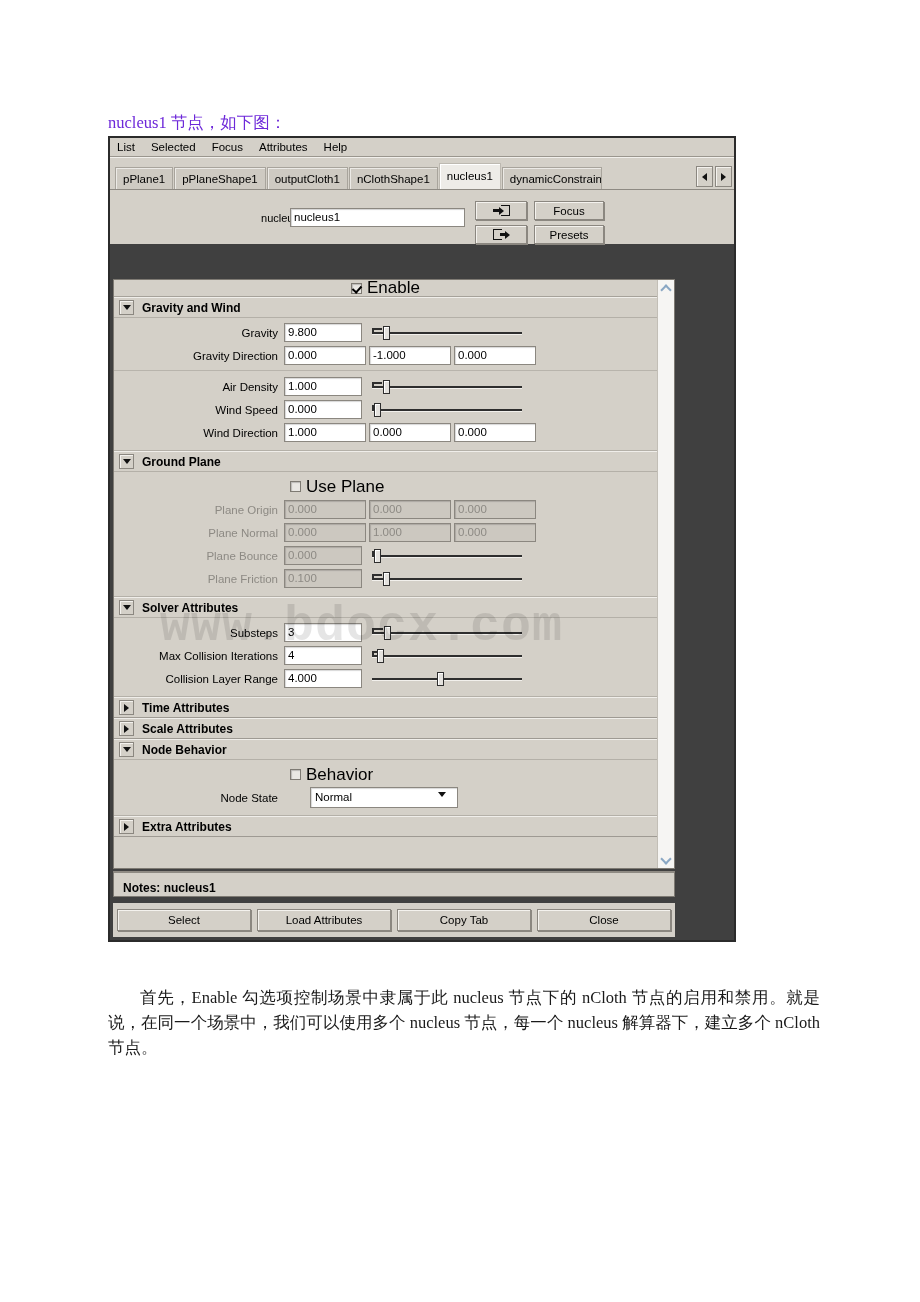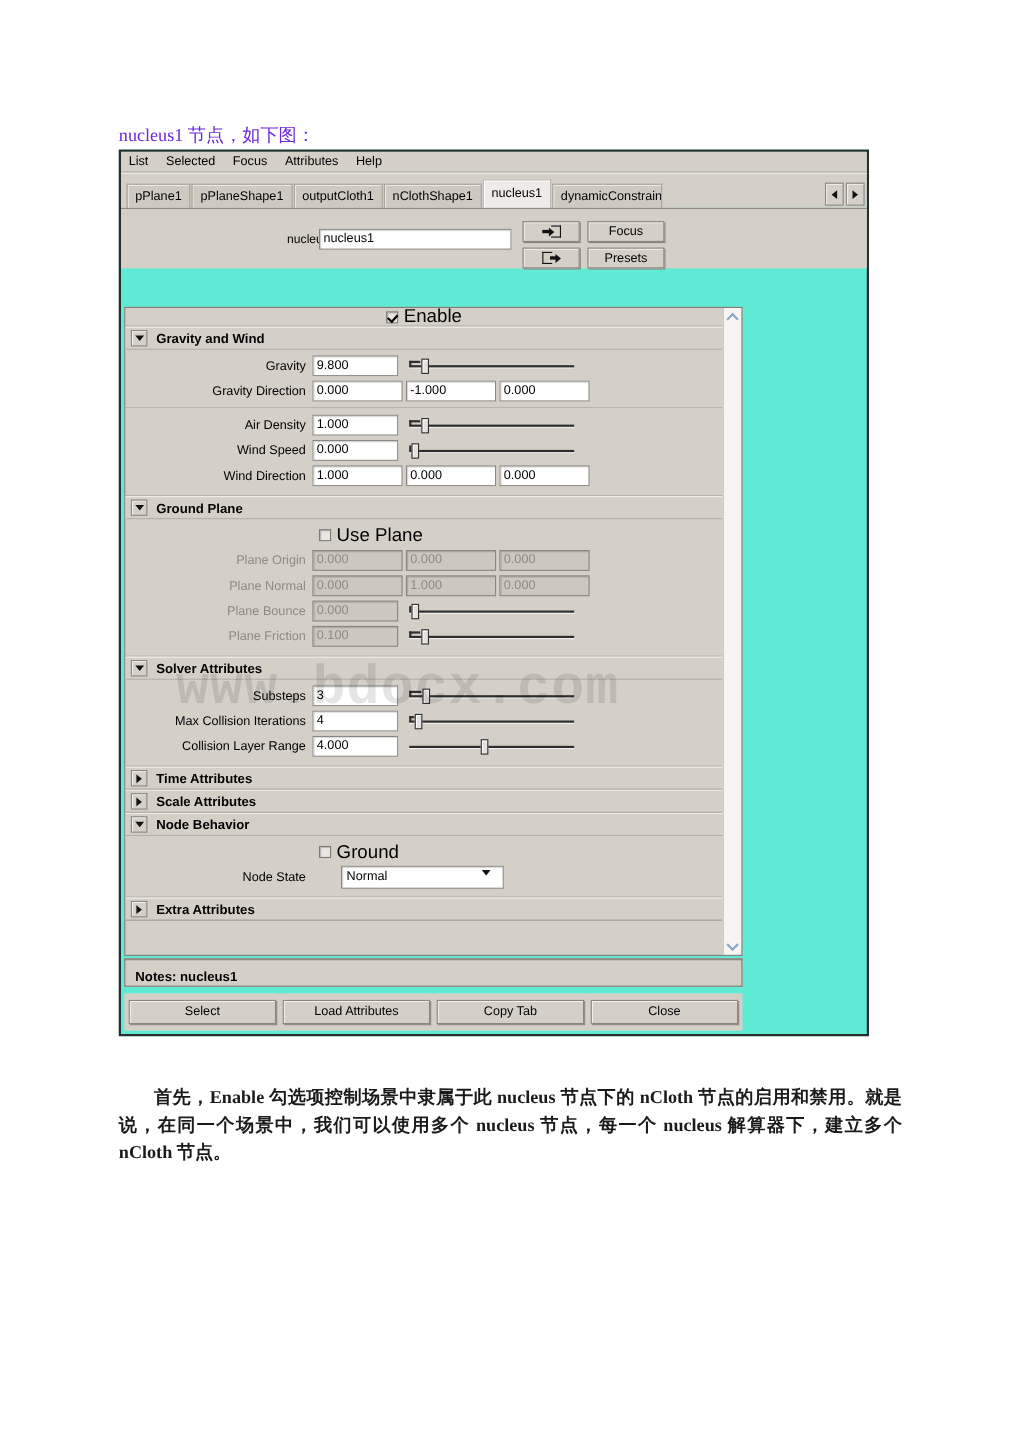--- a/index.html
+++ b/index.html
@@ -28,30 +28,30 @@
   .para {
     position: absolute;
     left: 108px;
     width: 712px;
     font-family: "Liberation Serif", serif;
     font-size: 16.5px;
     line-height: 25px;
     color: #1a1a1a;
     text-align: justify;
   }
-  #closing-para { top: 985px; text-indent: 32px; font-weight: bold; }
+  #closing-para { top: 985px; text-indent: 32px; }
 
   
   #maya-window {
     position: absolute;
     left: 108px;
     top: 136px;
-    width: 682px;
+    width: 628px;
     height: 806px;
-    background: #5eead4;
+    background: #404040;
     border: 2px solid #2b2b2b;
     box-sizing: border-box;
     font-size: 11.5px;
     color: #000;
   }
 
   
   #menu-bar {
     height: 19px;
     background: #d4d0c8;
@@ -751,21 +751,21 @@
           <span class="disc">
             <span class="tri-down"></span>
           </span>
           <span class="frame-title">Node Behavior</span>
         </div>
         <div class="frame-body">
           <div class="attr-row">
             <span class="attr-label" style="width:176px;"></span>
             <span class="chk-wrap">
               <span class="chk"></span>
-              <span class="chk-label">Ground</span>
+              <span class="chk-label">Behavior</span>
             </span>
           </div>
           <div class="attr-row">
             <span class="attr-label">Node State</span>
             <span class="dropdown">Normal</span>
             <span style="position:relative;margin-left:-20px;z-index:2;">
               <span class="dd-btn" style="position:static;display:inline-flex;width:18px;height:17px;">
                 <span class="tri-down"></span>
               </span>
             </span>

